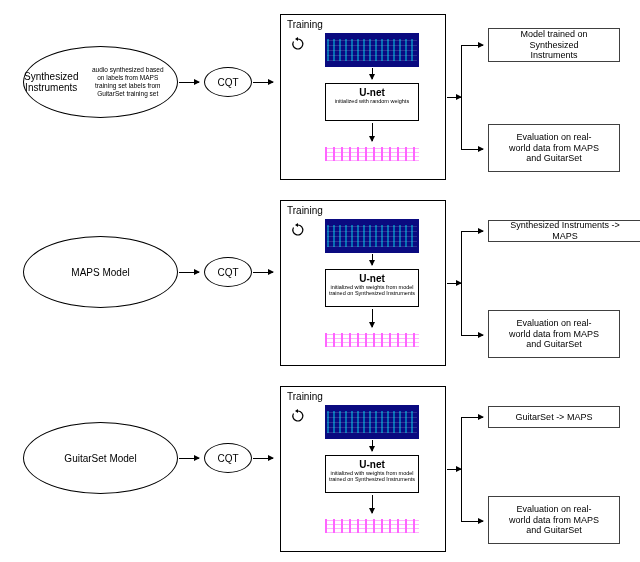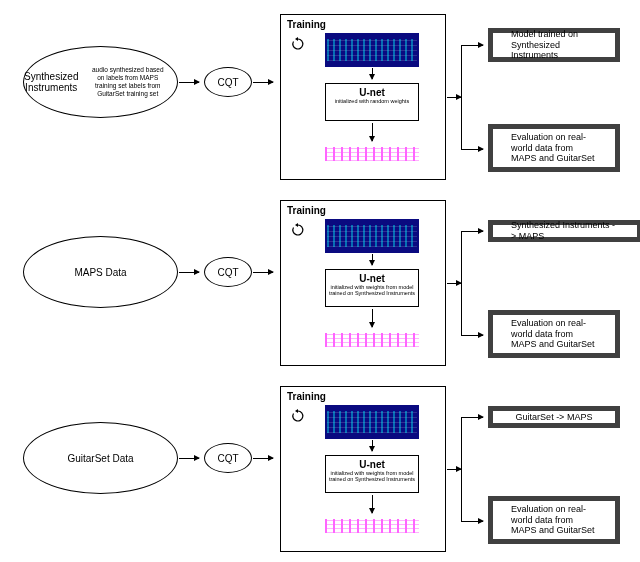--- a/index.html
+++ b/index.html
@@ -3,30 +3,30 @@
 <meta charset="utf-8">
 <style>
   * { box-sizing: border-box; margin: 0; padding: 0; }
   body { width: 640px; height: 562px; background: #fff; font-family: Arial, sans-serif; position: relative; }
   .ellipse { position: absolute; border: 1px solid #000; border-radius: 50%; display: flex; flex-direction: row; align-items: center; justify-content: center; text-align: center; background: #fff; }
   .big-ellipse { width: 155px; height: 72px; }
   .small-ellipse { width: 48px; height: 30px; }
   .ellipse .title { font-size: 10px; font-weight: 400; }
   .ellipse .sub { font-size: 6.5px; line-height: 1.2; padding: 0 10px; }
   .training-box { position: absolute; width: 166px; height: 166px; border: 1px solid #000; background: #fff; }
-  .training-label { position: absolute; top: 4px; left: 6px; font-size: 10px; font-weight: bold; }
+  .training-label { position: absolute; top: 4px; left: 6px; font-size: 10px; }
   .loop-icon { position: absolute; top: 22px; left: 10px; color: #000; }
   .spectro { position: absolute; top: 18px; left: 44px; width: 94px; height: 34px; background: #0a0a80; }
   .spectro::after { content: ""; position: absolute; inset: 6px 2px; background: repeating-linear-gradient(90deg, rgba(0,255,255,0.4) 0 2px, transparent 2px 6px), repeating-linear-gradient(0deg, rgba(255,255,255,0.15) 0 1px, transparent 1px 5px); }
   .unet-box { position: absolute; top: 68px; left: 44px; width: 94px; height: 38px; border: 1px solid #000; text-align: center; padding-top: 3px; }
   .unet-box .t1 { font-size: 10px; font-weight: bold; }
   .unet-box .t2 { font-size: 5.5px; line-height: 1.1; padding: 0 2px; }
   .pianoroll { position: absolute; top: 130px; left: 44px; width: 94px; height: 18px; background: #fff; }
   .pianoroll::before { content:""; position:absolute; inset:2px 0; background: repeating-linear-gradient(90deg, #f0f 0 2px, transparent 2px 8px), repeating-linear-gradient(0deg, rgba(255,0,255,0.5) 0 1px, transparent 1px 4px); opacity:0.6; }
-  .out-box { position: absolute; border: 5px solid #404040; background: #fff; display: flex; align-items: center; justify-content: center; font-size: 9px; padding: 4px 18px; line-height: 1.2; }
+  .out-box { position: absolute; border: 1px solid #404040; background: #fff; text-align: center; display: flex; align-items: center; justify-content: center; font-size: 9px; padding: 4px 18px; line-height: 1.2; }
   .arrow { position: absolute; background: #000; }
   .arrow.h { height: 1px; }
   .arrow.v { width: 1px; }
   .arrow.h::after { content:""; position:absolute; right:-1px; top:-3px; border-left:6px solid #000; border-top:3.5px solid transparent; border-bottom:3.5px solid transparent; }
   .arrow.v::after { content:""; position:absolute; bottom:-1px; left:-3px; border-top:6px solid #000; border-left:3.5px solid transparent; border-right:3.5px solid transparent; }
   .arrow.branch-up { position:absolute; width:1px; background:#000; }
   .arrow.branch-down { position:absolute; width:1px; background:#000; }
 </style>
 </head>
 <body>
@@ -64,21 +64,21 @@
 <div class="arrow h" style="left:461px; top:149px; width:22px;"></div>
 
 <div class="out-box" style="left:488px; top:28px; width:132px; height:34px;">
     <span>Model trained on Synthesized Instruments</span>
   </div>
 <div class="out-box" style="left:488px; top:124px; width:132px; height:48px;">
     <span>Evaluation on real-world data from MAPS and GuitarSet</span>
   </div>
 
 <div class="ellipse big-ellipse" style="left:23px; top:236px;">
-  <div class="title">MAPS Data</div>
+  <div class="title">MAPS Model</div>
 </div>
 <div class="arrow h" style="left:179px; top:272px; width:20px;"></div>
 <div class="ellipse small-ellipse" style="left:204px; top:257px;">
   <div class="title">CQT</div>
 </div>
 <div class="arrow h" style="left:253px; top:272px; width:20px;"></div>
 
 <div class="training-box" style="left:280px; top:200px;">
   <div class="training-label">Training</div>
   <div class="loop-icon"><svg width="14" height="14" viewBox="0 0 14 14">
@@ -102,21 +102,21 @@
 <div class="arrow h" style="left:461px; top:335px; width:22px;"></div>
 
 <div class="out-box" style="left:488px; top:220px; width:154px; height:22px;">
     <span>Synthesized Instruments -&gt; MAPS</span>
   </div>
 <div class="out-box" style="left:488px; top:310px; width:132px; height:48px;">
     <span>Evaluation on real-world data from MAPS and GuitarSet</span>
   </div>
 
 <div class="ellipse big-ellipse" style="left:23px; top:422px;">
-  <div class="title">GuitarSet Data</div>
+  <div class="title">GuitarSet Model</div>
 </div>
 <div class="arrow h" style="left:179px; top:458px; width:20px;"></div>
 <div class="ellipse small-ellipse" style="left:204px; top:443px;">
   <div class="title">CQT</div>
 </div>
 <div class="arrow h" style="left:253px; top:458px; width:20px;"></div>
 
 <div class="training-box" style="left:280px; top:386px;">
   <div class="training-label">Training</div>
   <div class="loop-icon"><svg width="14" height="14" viewBox="0 0 14 14">

